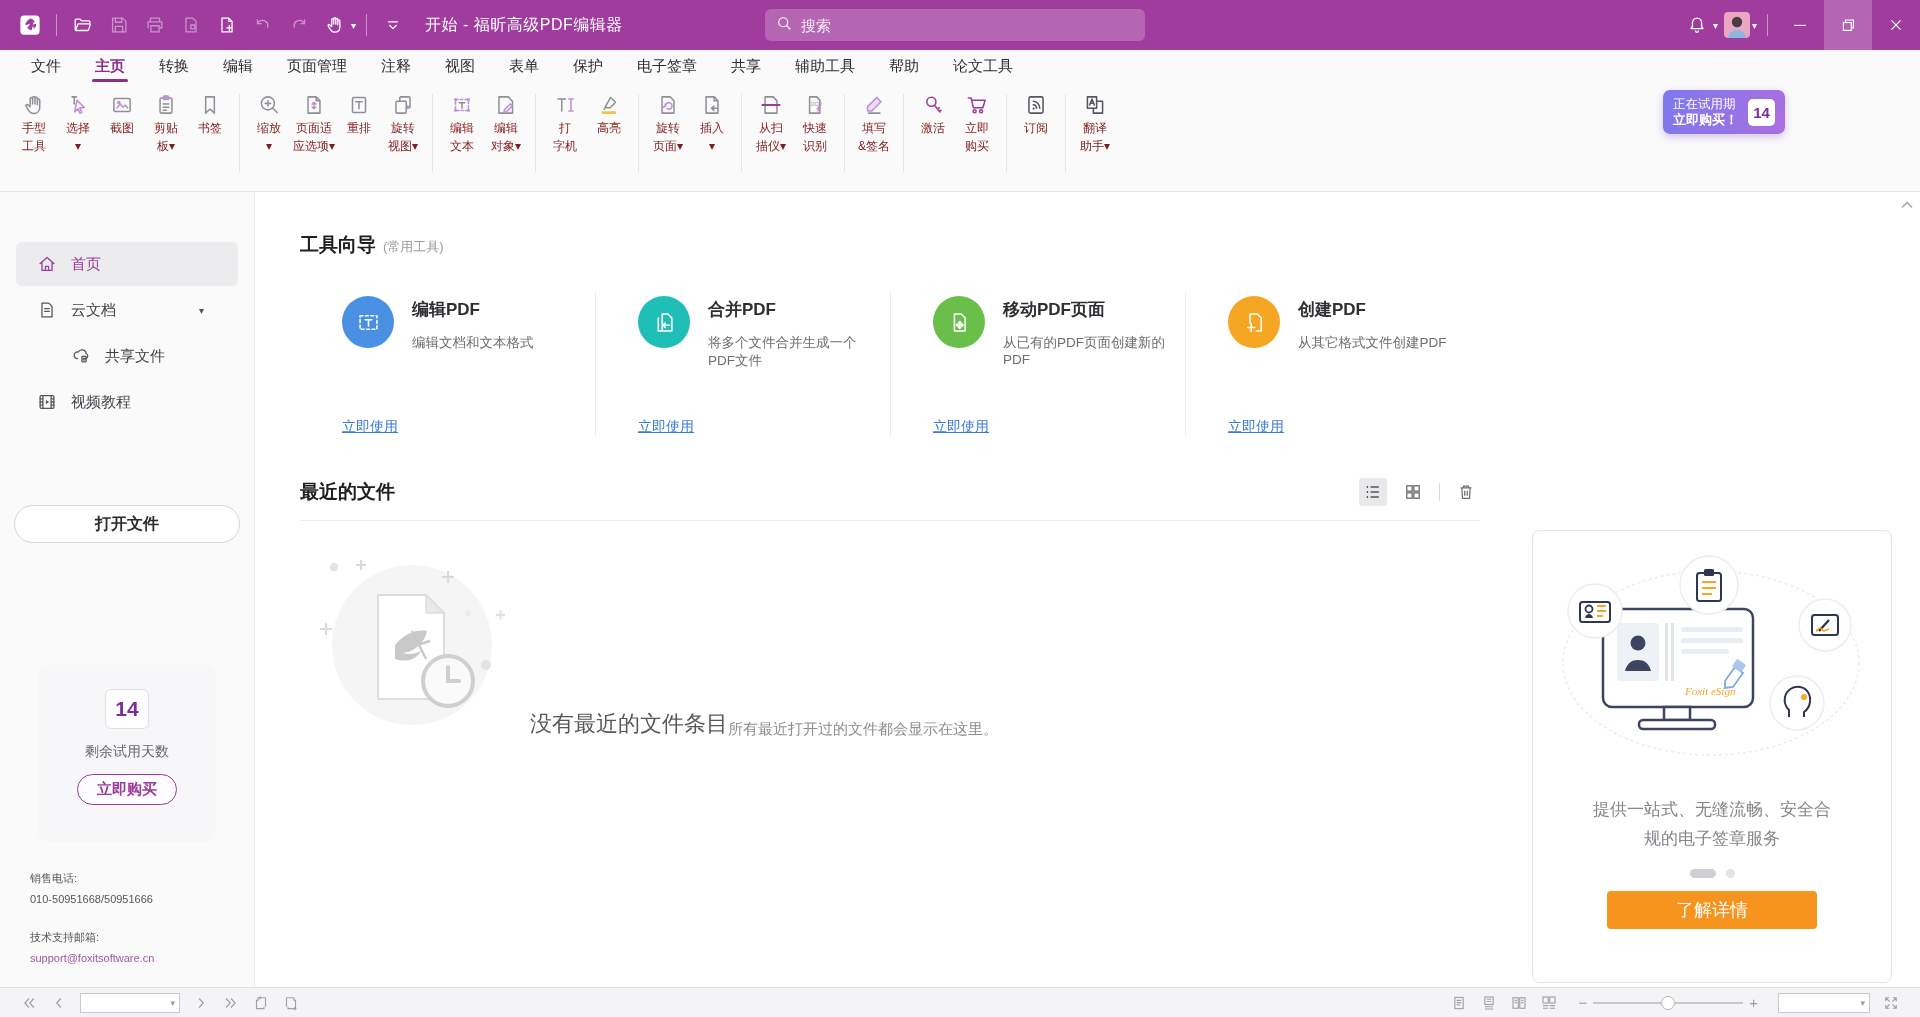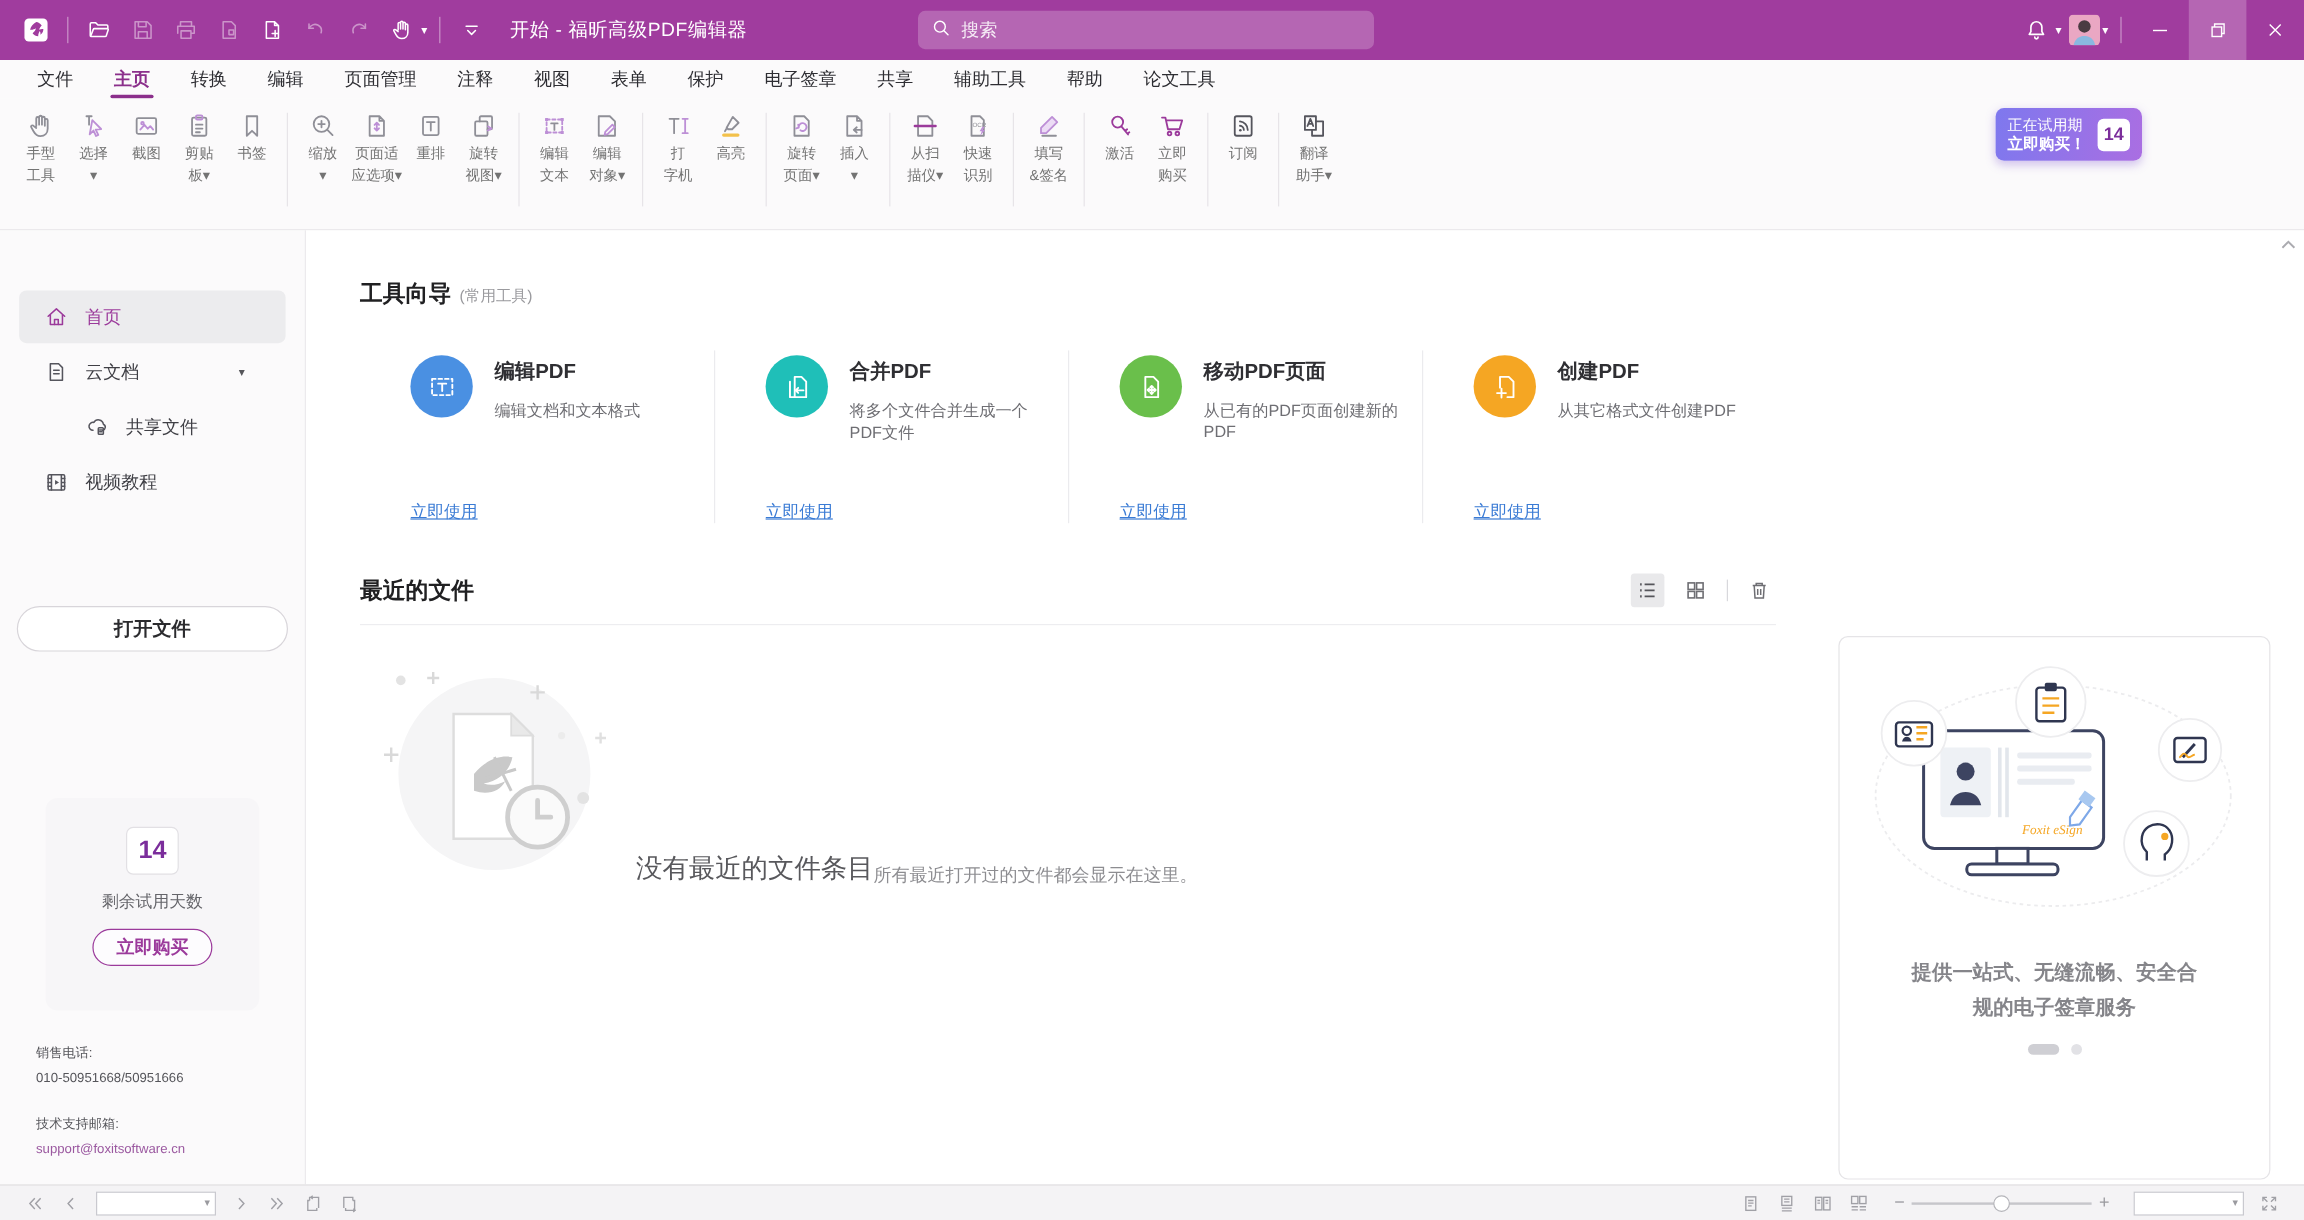--- a/index.html
+++ b/index.html
@@ -31,21 +31,21 @@
   .menu-item.active { color:#8b2f8b; font-weight:bold; }
   .menu-item.active::after { content:""; position:absolute; left:14px; right:14px; bottom:0; height:3px; border-radius:2px; background:#8b2f8b; }
 
   
   .toolbar { position:absolute; top:82px; left:0; right:0; height:110px; background:#fbfafb; border-bottom:1px solid #e7e5e8; display:flex; align-items:flex-start; padding:10px 0 0 12px; }
   .tool-group { display:flex; align-items:flex-start; }
   .tool-sep { width:1px; align-self:stretch; height:78px; background:#e7e4e8; margin:2px 7px 0 7px; }
   .tool { min-width:44px; padding:0 2px; display:flex; flex-direction:column; align-items:center; cursor:default; }
   .tool .t-icon { width:26px; height:26px; display:flex; align-items:center; justify-content:center; }
   .tool .t-icon svg { width:26px; height:26px; }
-  .tool .t-label { font-size:12px; line-height:16px; color:#737373; margin-top:2px; white-space:nowrap; }
+  .tool .t-label { font-size:12px; line-height:16px; color:#7f1d1d; margin-top:2px; white-space:nowrap; }
   .trial-badge { position:absolute; right:135px; top:8px; height:44px; border-radius:7px; background:linear-gradient(100deg,#7e78ee,#aa6ee2); display:flex; align-items:center; padding:0 10px; box-shadow:0 3px 8px rgba(130,90,210,.35); cursor:pointer; }
   .trial-badge .tx { color:#fff; font-size:12.5px; line-height:15px; }
   .trial-badge .tx b { font-size:13px; }
   .trial-badge .days { width:27px; height:27px; background:#fff; border-radius:5px; margin-left:10px; display:flex; align-items:center; justify-content:center; color:#7b2d9b; font-weight:bold; font-size:15px; }
 
   
   .bodyrow { position:absolute; top:192px; bottom:30px; left:0; right:0; display:flex; }
 
   
   .sidebar { width:255px; background:#fbfafb; border-right:1px solid #eceaed; position:relative; flex:none; }
@@ -90,21 +90,21 @@
   .vc-sep { width:1px; height:18px; background:#d8d8dc; }
   .divider { margin-top:14px; width:1180px; height:1px; background:#ededf0; }
   .empty { width:1180px; display:flex; flex-direction:row; align-items:flex-end; }
   .empty svg.illu { margin-top:32px; }
   .empty-title { font-size:22px; color:#58585c; margin-top:18px; }
   .empty-sub { font-size:15px; color:#8d8d91; margin-top:16px; }
   .scroll-up { position:absolute; top:4px; right:6px; color:#ababb0; }
 
   
   .promo { position:absolute; top:338px; right:28px; width:360px; height:453px; border:1px solid #e5e4e7; border-radius:8px; background:#fff; overflow:hidden; }
-  .promo-text { text-align:center; font-size:17px; color:#85858a; line-height:29px; margin-top:8px;font-weight:bold; }
+  .promo-text { text-align:center; font-size:17px; color:#85858a; line-height:29px; margin-top:8px; }
   .promo-dots { display:flex; align-items:center; justify-content:center; gap:10px; margin-top:16px; }
   .dot-pill { width:26px; height:9px; border-radius:5px; background:#cfcfd4; }
   .dot { width:9px; height:9px; border-radius:50%; background:#e2e2e6; }
   .promo-btn { position:absolute; left:74px; right:74px; top:360px; height:38px; background:#f7941e; border-radius:4px; color:#fff; font-size:18px; display:flex; align-items:center; justify-content:center; cursor:pointer; }
 
   
   .statusbar { position:absolute; left:0; right:0; bottom:0; height:30px; background:#f4f3f5; border-top:1px solid #e1dfe2; display:flex; align-items:center; padding:0 14px; color:#a0a0a6; }
   .sb-ic { width:22px; height:22px; display:flex; align-items:center; justify-content:center; margin:0 4px; color:#a0a0a6; cursor:pointer; }
   .sb-ic svg { width:18px; height:18px; }
   .sb-box { height:20px; background:#fff; border:1px solid #c9c9cf; display:flex; align-items:center; margin:0 6px; padding:0 4px; }
@@ -727,20 +727,21 @@
           <circle cx="271" cy="152" r="3" fill="#f5a623"></circle>
         </svg>
         <div class="promo-text">
           <div>提供一站式、无缝流畅、安全合</div>
           <div>规的电子签章服务</div>
         </div>
         <div class="promo-dots">
           <span class="dot-pill"></span>
           <span class="dot"></span>
         </div>
+        <div class="promo-btn">了解详情</div>
       </div>
     </div>
   </div>
 
   <div class="statusbar">
     <span class="sb-ic">
         <svg viewBox="0 0 24 24" fill="none" stroke="currentColor" stroke-width="1.6">
           <path d="M12 6l-5.5 6L12 18M18.5 6L13 12l5.5 6"></path>
         </svg>
       </span>

